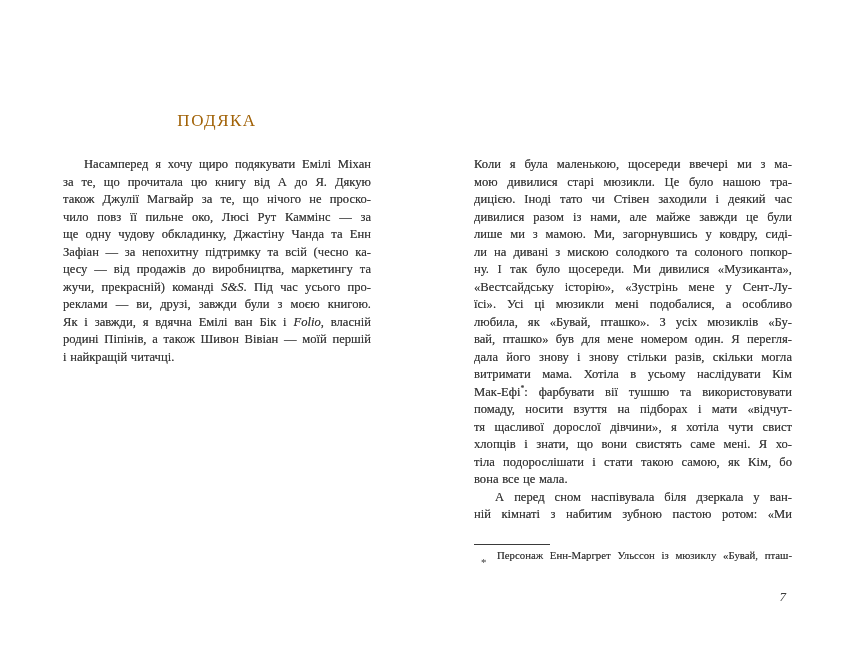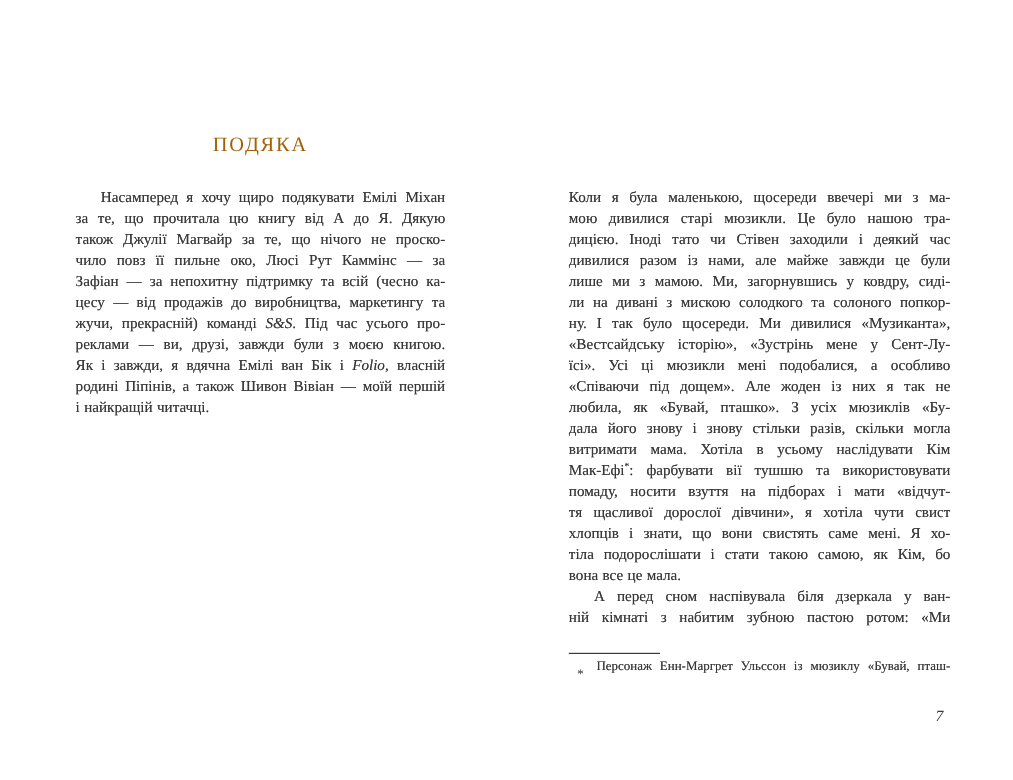--- a/index.html
+++ b/index.html
@@ -92,20 +92,21 @@
 <div class="book-spread">
 
   <div class="heading">ПОДЯКА</div>
 
   <div class="col" id="left-col">
     <div>
         <div class="line indent">Насамперед я хочу щиро подякувати Емілі Міхан</div>
         <div class="line">за те, що прочитала цю книгу від А до Я. Дякую</div>
         <div class="line">також Джулії Магвайр за те, що нічого не проско-</div>
         <div class="line">чило повз її пильне око, Люсі Рут Каммінс — за</div>
+        <div class="line">ще одну чудову обкладинку, Джастіну Чанда та Енн</div>
         <div class="line">Зафіан — за непохитну підтримку та всій (чесно ка-</div>
         <div class="line">цесу — від продажів до виробництва, маркетингу та</div>
         <div class="line">жучи, прекрасній) команді <i>S&amp;S</i>. Під час усього про-</div>
         <div class="line">реклами — ви, друзі, завжди були з моєю книгою.</div>
         <div class="line">Як і завжди, я вдячна Емілі ван Бік і <i>Folio</i>, власній</div>
         <div class="line">родині Піпінів, а також Шивон Вівіан — моїй першій</div>
         <div class="line end">і найкращій читачці.</div>
       </div>
   </div>
 
@@ -113,22 +114,22 @@
     <div>
         <div class="line">Коли я була маленькою, щосереди ввечері ми з ма-</div>
         <div class="line">мою дивилися старі мюзикли. Це було нашою тра-</div>
         <div class="line">дицією. Іноді тато чи Стівен заходили і деякий час</div>
         <div class="line">дивилися разом із нами, але майже завжди це були</div>
         <div class="line">лише ми з мамою. Ми, загорнувшись у ковдру, сиді-</div>
         <div class="line">ли на дивані з мискою солодкого та солоного попкор-</div>
         <div class="line">ну. І так було щосереди. Ми дивилися «Музиканта»,</div>
         <div class="line">«Вестсайдську історію», «Зустрінь мене у Сент-Лу-</div>
         <div class="line">їсі». Усі ці мюзикли мені подобалися, а особливо</div>
-        <div class="line">«Співаючи під дощем». Але жоден із них я так не</div>
         <div class="line">любила, як «Бувай, пташко». З усіх мюзиклів «Бу-</div>
+        <div class="line">вай, пташко» був для мене номером один. Я перегля-</div>
         <div class="line">дала його знову і знову стільки разів, скільки могла</div>
         <div class="line">витримати мама. Хотіла в усьому наслідувати Кім</div>
         <div class="line">Мак-Ефі<sup>*</sup>: фарбувати вії тушшю та використовувати</div>
         <div class="line">помаду, носити взуття на підборах і мати «відчут-</div>
         <div class="line">тя щасливої дорослої дівчини», я хотіла чути свист</div>
         <div class="line">хлопців і знати, що вони свистять саме мені. Я хо-</div>
         <div class="line">тіла подорослішати і стати такою самою, як Кім, бо</div>
         <div class="line end">вона все це мала.</div>
       </div>
     <div>

